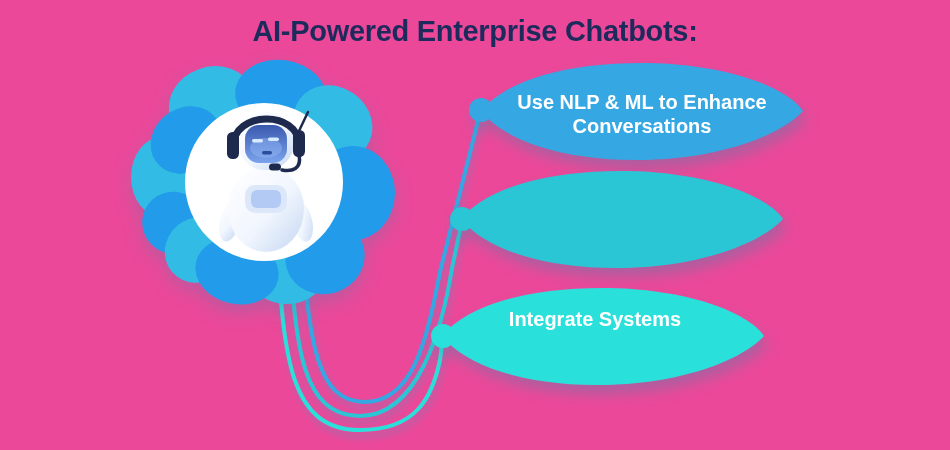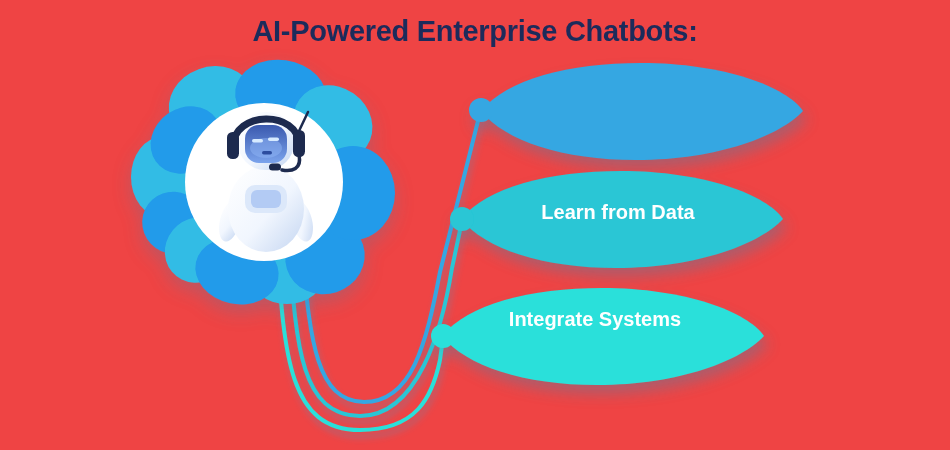--- a/index.html
+++ b/index.html
@@ -1,19 +1,19 @@
 <!DOCTYPE html>
 <html><head>
 <meta charset="utf-8">
 <style>
   html,body{margin:0;padding:0;}
   .canvas{
     position:relative;
     width:950px;height:450px;
-    background:#ef4444;
+    background:#ec4899;
     overflow:hidden;
     font-family:"Liberation Sans", sans-serif;
   }
   .title{
     position:absolute;
     top:15px;left:0;width:100%;
     text-align:center;
     font-size:29px;
     font-weight:700;
     letter-spacing:-0.3px;
@@ -120,20 +120,23 @@
       <path d="M 299 131 L 308 112" fill="none" stroke="#1D2A4E" stroke-width="2.5" stroke-linecap="round"></path>
       <rect x="227" y="132" width="12" height="27" rx="5.5" fill="#1D2A4E"></rect>
       <rect x="293" y="130" width="12" height="27" rx="5.5" fill="#1D2A4E"></rect>
       <path d="M 299 155 C 302 169, 292 172, 282 170" fill="none" stroke="#1D2A4E" stroke-width="3.5" stroke-linecap="round"></path>
       <rect x="269" y="163.5" width="12" height="7" rx="3.5" fill="#1D2A4E"></rect>
     </g>
   </svg>
 
   <div class="title">AI-Powered Enterprise Chatbots:</div>
 
+  <div class="leaf-label leaf-label-1">
+    <span>Use NLP &amp; ML to Enhance</span>
+    <span>Conversations</span>
+  </div>
   <div class="leaf-label leaf-label-2">
-    <span>Learn from Data</span>
   </div>
   <div class="leaf-label leaf-label-3">
     <span>Integrate Systems</span>
   </div>
 
 </div>
 
 </body></html>

